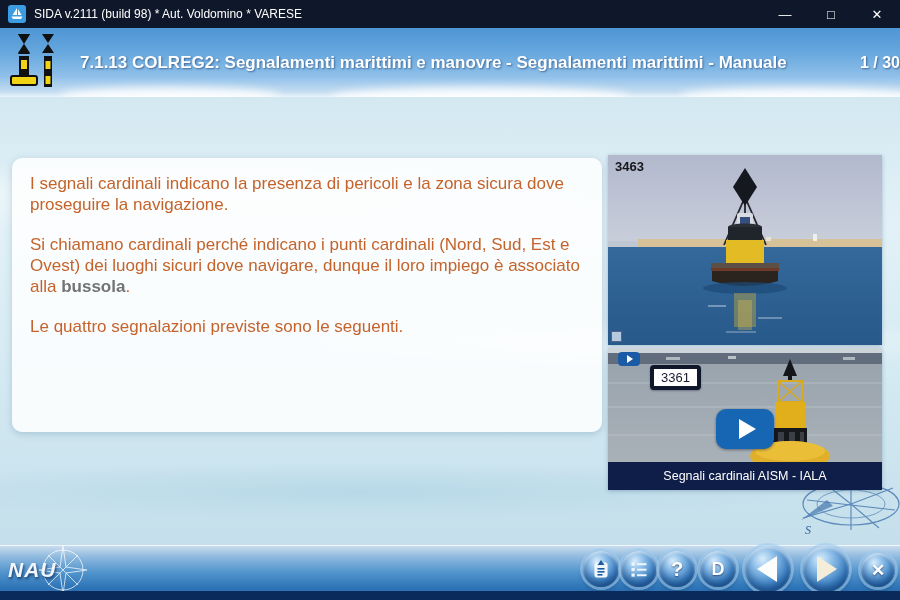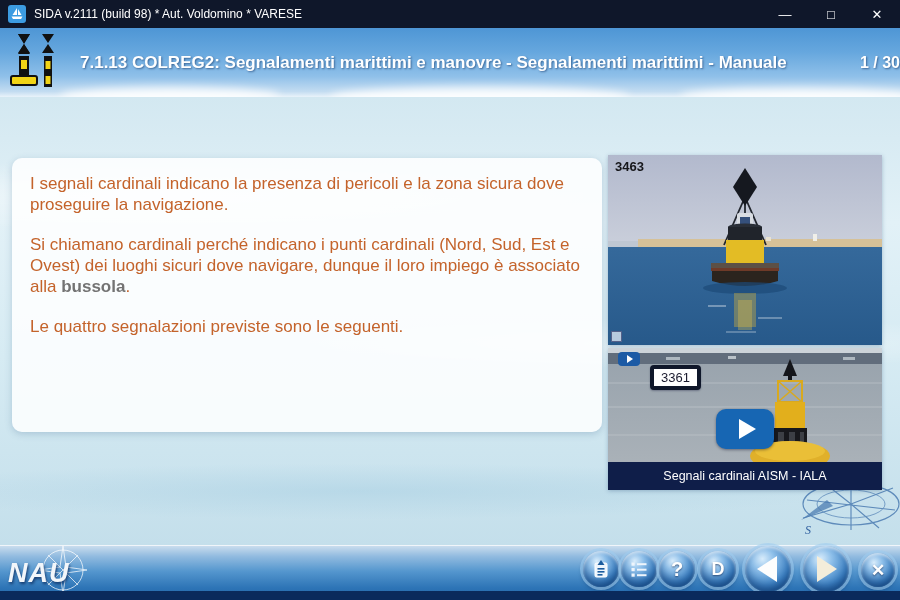--- a/index.html
+++ b/index.html
@@ -74,21 +74,21 @@
        box-shadow:0 1px 2px rgba(0,0,40,.3);margin-left:36px;}
   .vcaption{position:absolute;left:0;top:114px;width:274px;height:28px;display:flex;
             align-items:center;justify-content:center;color:#fff;font-size:12.5px;border-radius:12px;}
 
   
   .bottombar{position:absolute;left:0;top:545px;width:900px;height:55px;z-index:4;
     background:linear-gradient(180deg,#cfe0ef 0%,#93bce0 20%,#5496ce 48%,#2d74b6 78%,#2264a7 100%);
     box-shadow:inset 0 1px 0 rgba(255,255,255,.7);}
   .bstrip{position:absolute;left:0;bottom:0;width:900px;height:9px;background:#0a2a5c;}
   .naucompass{position:absolute;left:30px;top:0px;opacity:.85;}
-  .naulogo{position:absolute;left:8px;top:13px;font-style:italic;font-weight:900;font-size:27px;
+  .naulogo{position:absolute;left:8px;top:13px;font-style:italic;font-weight:900;font-size:21px;
            color:#f2f6fa;letter-spacing:1px;text-shadow:1px 2px 3px rgba(10,40,90,.8);}
   .cbtn{position:absolute;border-radius:50%;display:flex;align-items:center;justify-content:center;
     color:#fff;cursor:default;
     background:radial-gradient(circle at 38% 28%,#d8ecfb 0%,#8fc0ea 26%,#3f84c6 62%,#1c5fa2 86%,#164f8a 100%);
     box-shadow:0 0 0 3px rgba(160,205,240,.6),0 3px 5px rgba(8,35,75,.45),
                inset 0 2px 3px rgba(255,255,255,.6),inset 0 -5px 8px rgba(8,40,90,.5);}
   .cbtn.small{width:36px;height:36px;top:6px;}
   .cbtn.big{width:46px;height:46px;top:1px;}
   .btxt{font-weight:bold;text-shadow:0 1px 2px rgba(0,20,60,.6);}
 </style>

